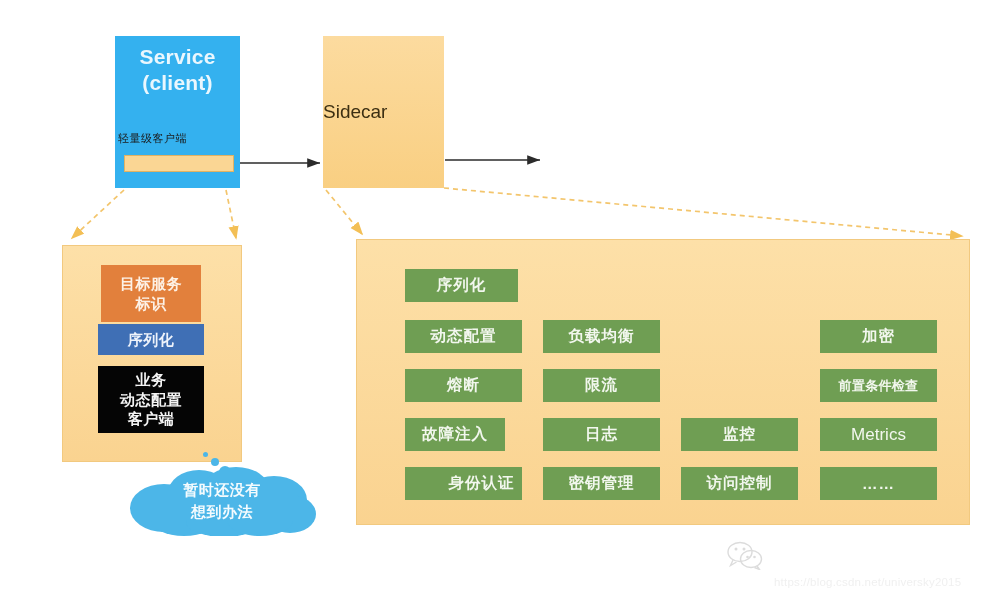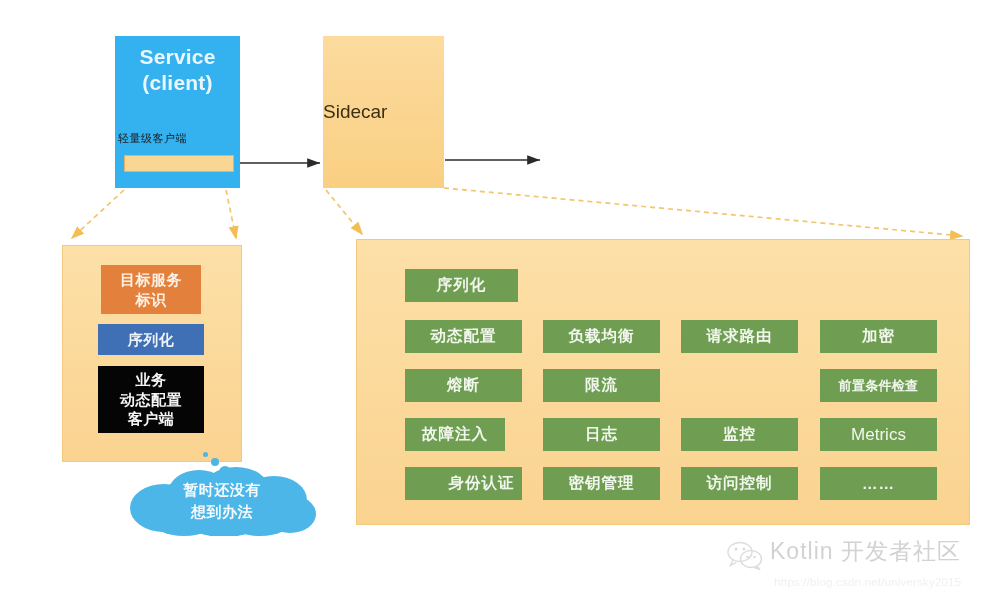--- a/index.html
+++ b/index.html
@@ -113,21 +113,21 @@
     text-align: center;
     font-size: 15px;
     line-height: 1.3;
     white-space: pre-line;
     letter-spacing: .5px;
   }
   #box-target-service {
     left: 38px;
     top: 19px;
     width: 100px;
-    height: 49px;
+    height: 57px;
     background: #e2803c;
     color: #fdf1e6;
     font-weight: 600;
   }
   #box-serialize-left {
     left: 35px;
     top: 78px;
     width: 106px;
     height: 31px;
     background: #3f6fb5;
@@ -300,21 +300,20 @@
     <div id="cloud-text">暂时还没有
 想到办法</div>
   </div>
 
   <div class="panel" id="right-panel">
 
     <div class="chip" style="left:48px; top:29px; width:113px; height:33px;">序列化</div>
 
     <div class="chip" style="left:48px; top:80px; width:117px; height:33px;">动态配置</div>
     <div class="chip" style="left:186px; top:80px; width:117px; height:33px;">负载均衡</div>
-    <div class="chip" style="left:324px; top:80px; width:117px; height:33px;">请求路由</div>
     <div class="chip" style="left:463px; top:80px; width:117px; height:33px;">加密</div>
 
     <div class="chip" style="left:48px; top:129px; width:117px; height:33px;">熔断</div>
     <div class="chip" style="left:186px; top:129px; width:117px; height:33px;">限流</div>
     <div class="chip small-text" style="left:463px; top:129px; width:117px; height:33px;">前置条件检查</div>
 
     <div class="chip" style="left:48px; top:178px; width:100px; height:33px;">故障注入</div>
     <div class="chip" style="left:186px; top:178px; width:117px; height:33px;">日志</div>
     <div class="chip" style="left:324px; top:178px; width:117px; height:33px;">监控</div>
     <div class="chip latin" style="left:463px; top:178px; width:117px; height:33px;">Metrics</div>
@@ -333,17 +332,16 @@
         <ellipse cx="25" cy="19" rx="10.5" ry="8.5"></ellipse>
         <path d="M31 26 L33.5 29.5 L28.5 27.5"></path>
       </g>
       <g fill="#dcdcdc">
         <circle cx="10" cy="9" r="1.5"></circle>
         <circle cx="18" cy="9" r="1.5"></circle>
         <circle cx="21.5" cy="17" r="1.3"></circle>
         <circle cx="28.5" cy="17" r="1.3"></circle>
       </g>
     </svg>
-    <div id="watermark-brand">Kotlin 开发者社区</div>
     <div id="watermark-url">https://blog.csdn.net/universky2015</div>
   </div>
 
 </div>
 
 </body></html>

